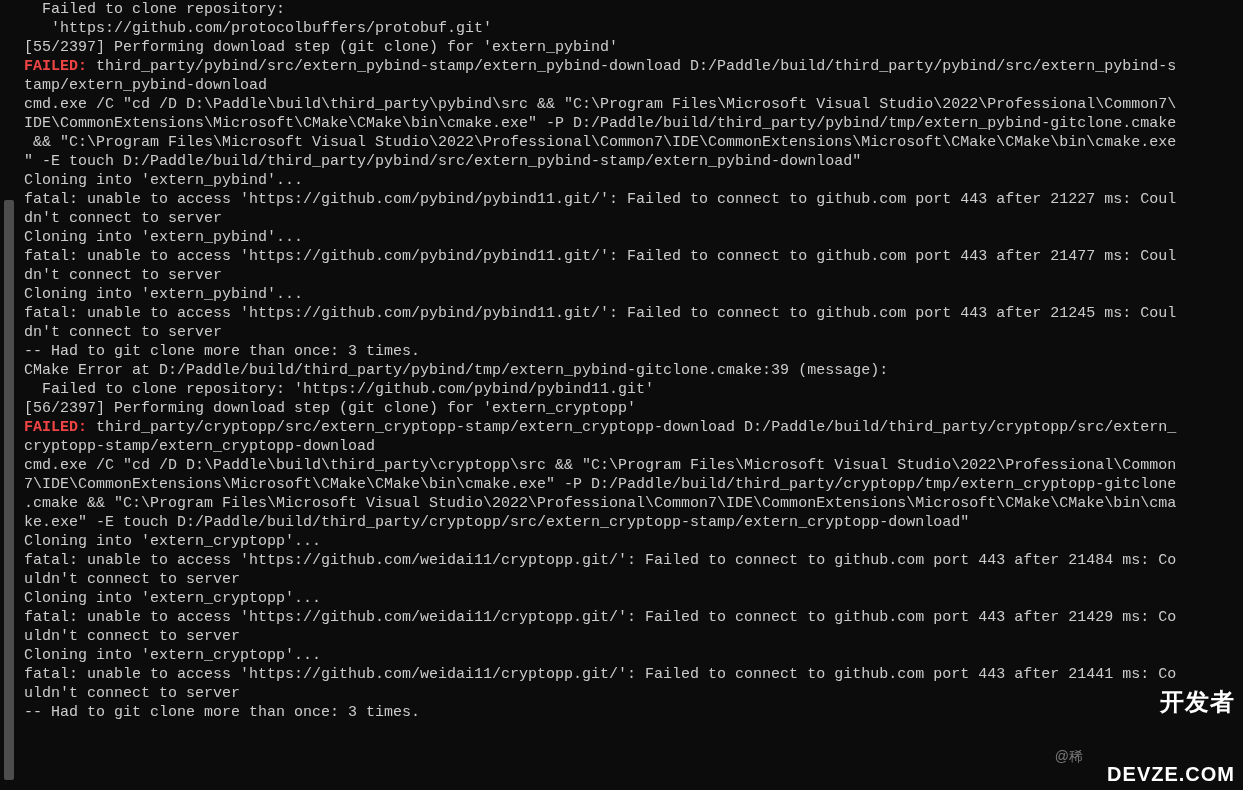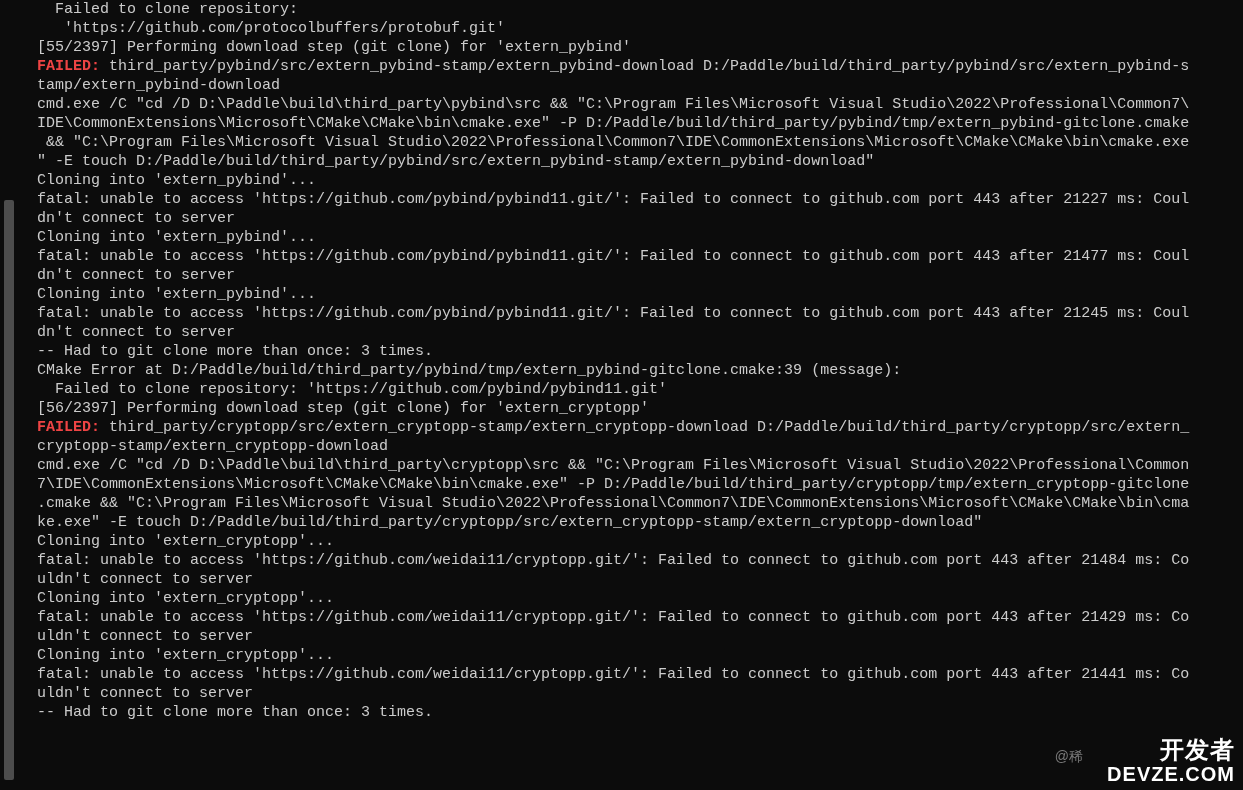--- a/index.html
+++ b/index.html
@@ -43,21 +43,21 @@
     height: 790px;
     background: #0c0c0c;
     color: #cccccc;
     font-family: "Consolas", "Menlo", "Courier New", monospace;
     font-size: 15px;
     line-height: 19px;
     white-space: pre;
     overflow: hidden;
     letter-spacing: 0px;
   }
-  .line { white-space: pre; margin-left: 13px; }
+  .line { white-space: pre; }
   .failed { color: #ef4444; font-weight: bold; }
   .watermark {
     position: absolute;
     right: 8px;
     bottom: 6px;
     text-align: right;
     pointer-events: none;
   }
   .wm-top {
     font-family: "Microsoft YaHei", Arial, sans-serif;
@@ -72,20 +72,21 @@
     letter-spacing: 1px;
     font-family: Liberation Serif, serif;
   }
   .wm-bot {
     font-family: Arial, sans-serif;
     font-size: 20px;
     font-weight: 700;
     color: #ffffff;
     letter-spacing: 1px;
     line-height: 20px;
+    margin-top: 48px;
   }
   .wm-at {
     position:absolute;
     right: 160px;
     bottom: 24px;
     color: #7a7a7a;
     font-size: 14px;
     font-family: "Microsoft YaHei", Arial, sans-serif;
   }
 </style>

